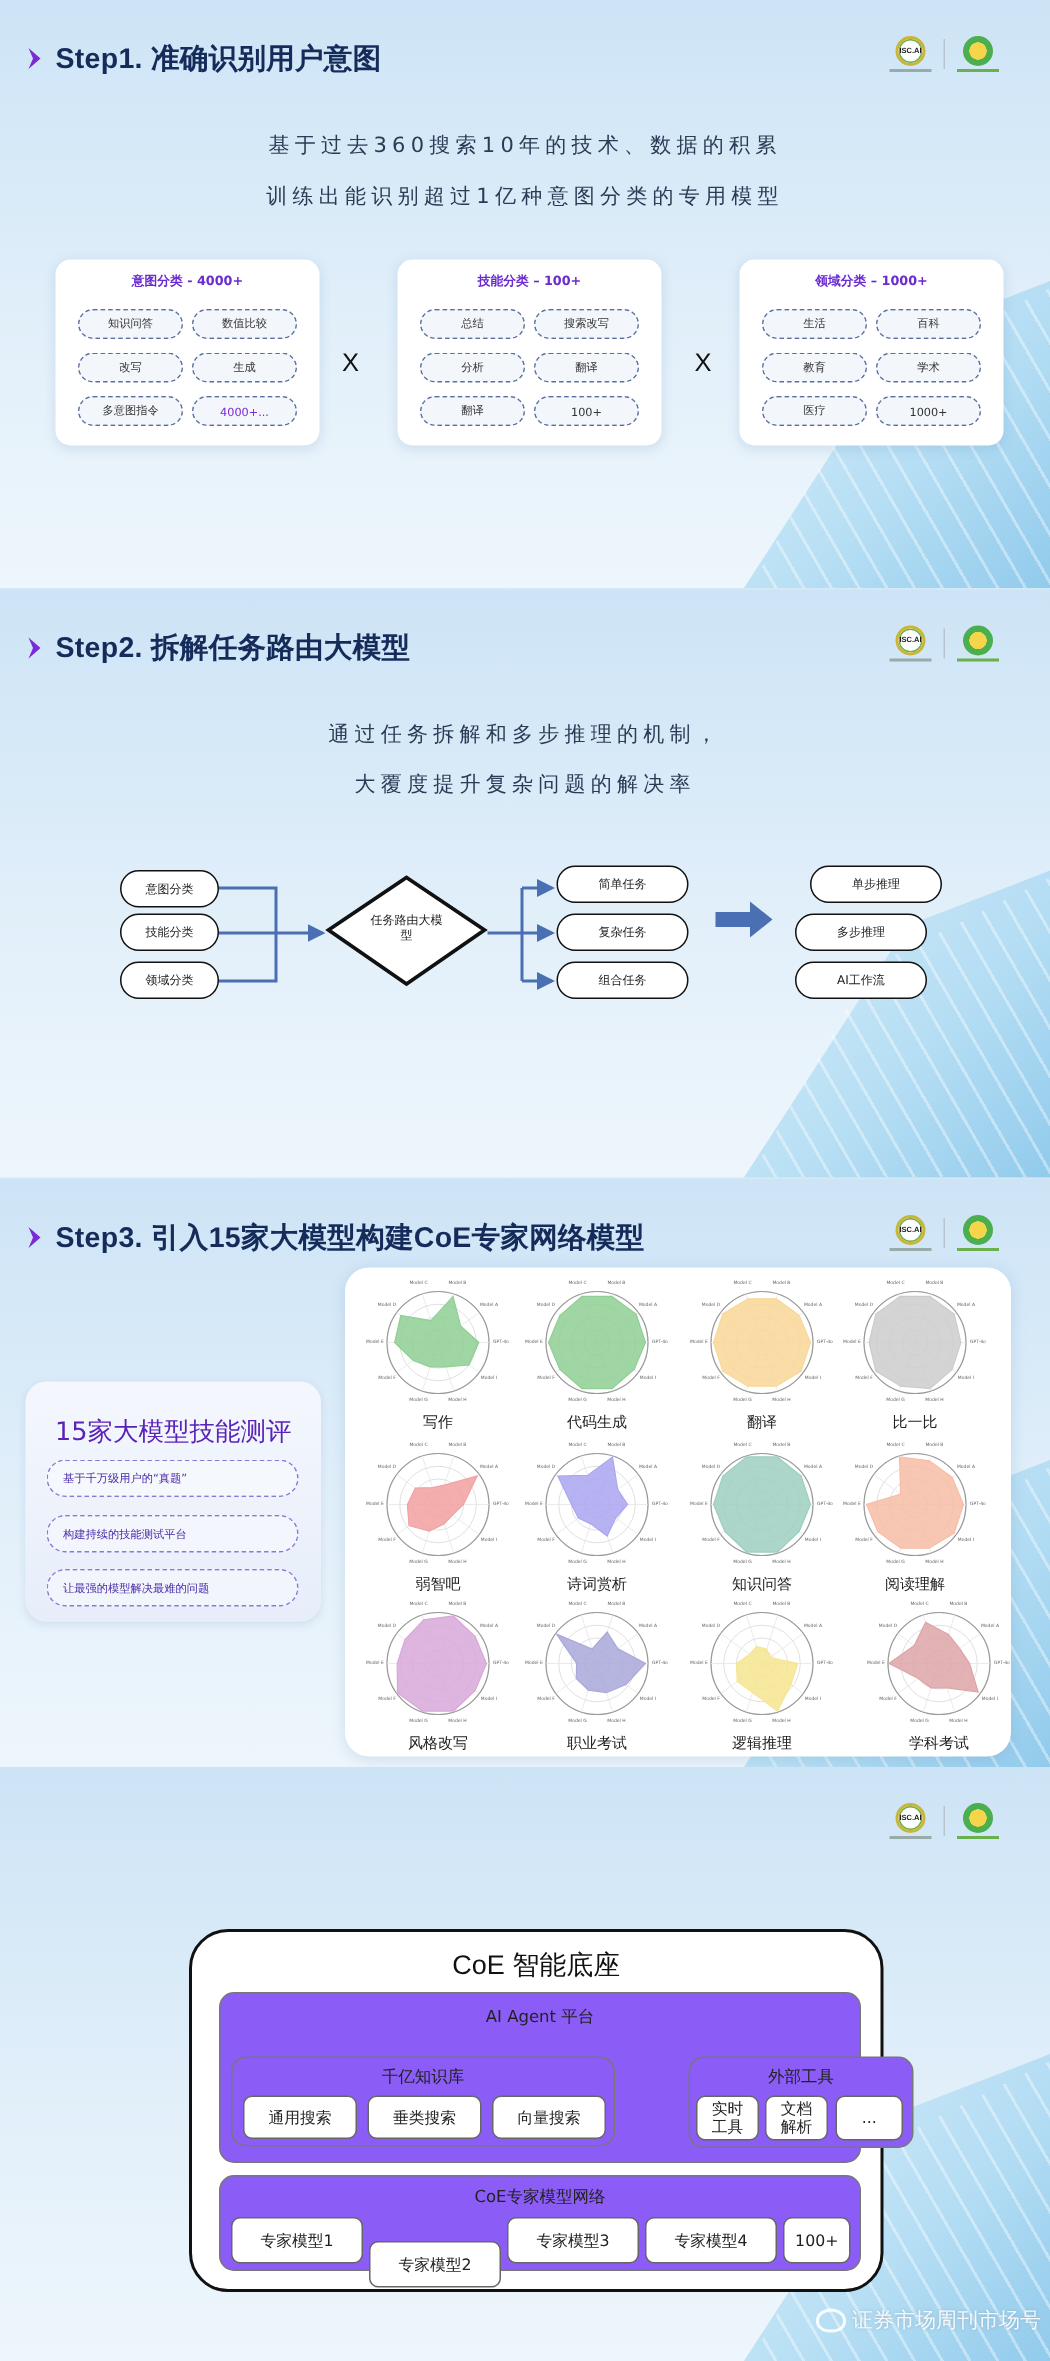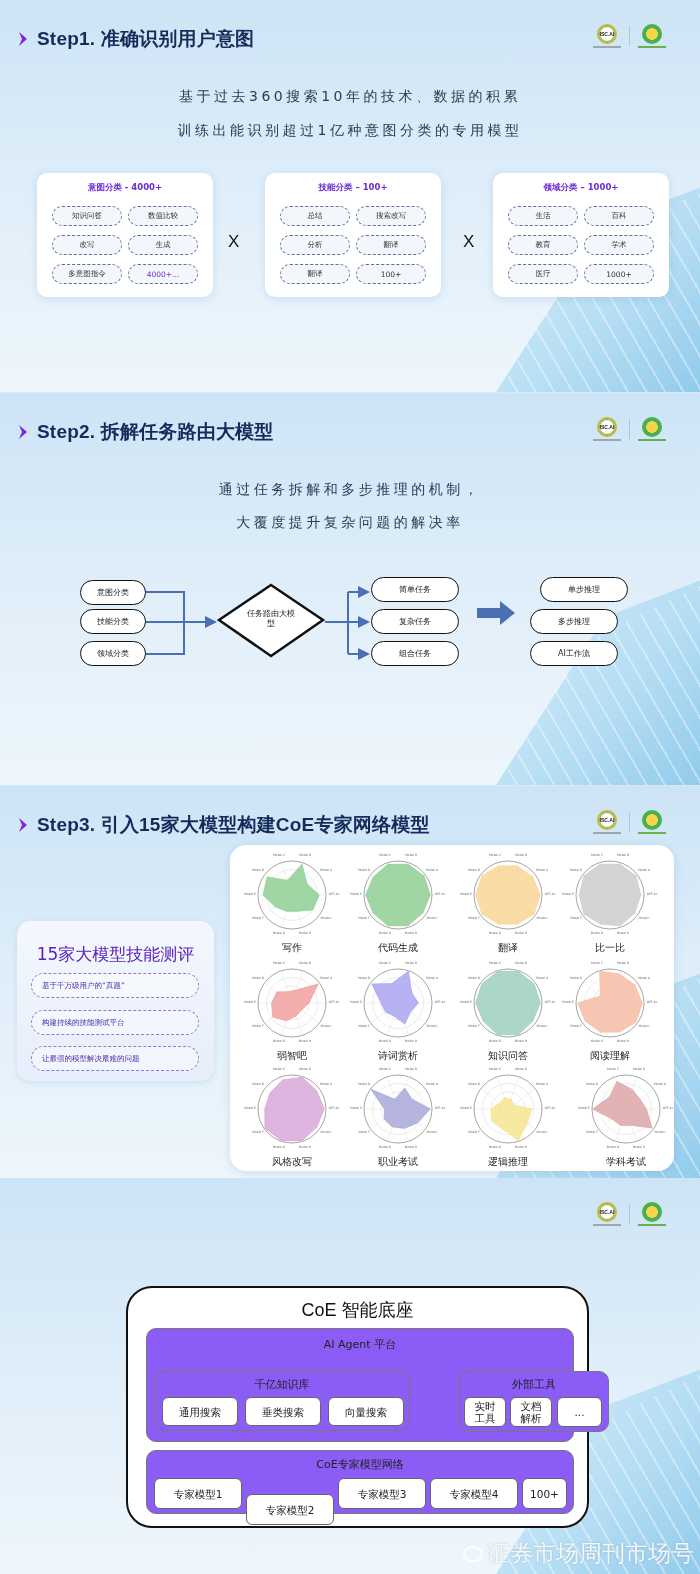--- a/index.html
+++ b/index.html
@@ -55,21 +55,21 @@
   .radar .lbl { font-size: 10px; color: #222; margin-top: 0px; }
 
   
   .coe-outer { position: absolute; left: 126px; top: 1286px; width: 463px; height: 242px; border: 2.2px solid #111;
     border-radius: 26px; background: #fff; }
   .coe-title { position: absolute; left: 0; top: 10px; width: 100%; text-align: center; font-size: 18px; color: #111; font-family: "Liberation Sans", sans-serif; }
   .box { position: absolute; border: 1px solid #777; border-radius: 10px; background: #8b5cf6; }
   .box-title { position: absolute; left: 0; width: 100%; text-align: center; font-size: 11px; color: #222; }
   .leaf { position: absolute; border: 1px solid #666; border-radius: 6px; background: #fff; font-size: 10.5px; color: #222;
     display: flex; align-items: center; justify-content: center; text-align: center; line-height: 12px; }
-  .watermark { position: absolute; right: 6px; top: 1538px; font-size: 23px; color: rgba(255,255,255,0.88); display: flex; align-items: center; gap: 4px;
+  .watermark { position: absolute; right: 6px; top: 1538px; font-size: 14px; color: rgba(255,255,255,0.88); display: flex; align-items: center; gap: 4px;
     text-shadow: 0 0 2px rgba(120,140,160,0.5); }
   .watermark .wb { width: 20px; height: 16px; border: 2px solid rgba(255,255,255,0.9); border-radius: 50% 50% 45% 45%; }
 </style>
 </head>
 <body>
 
 <section class="slide" style="top:0;">
   <div class="deco"></div>
   <div class="deco-lines"></div>
   <div class="step-title">

